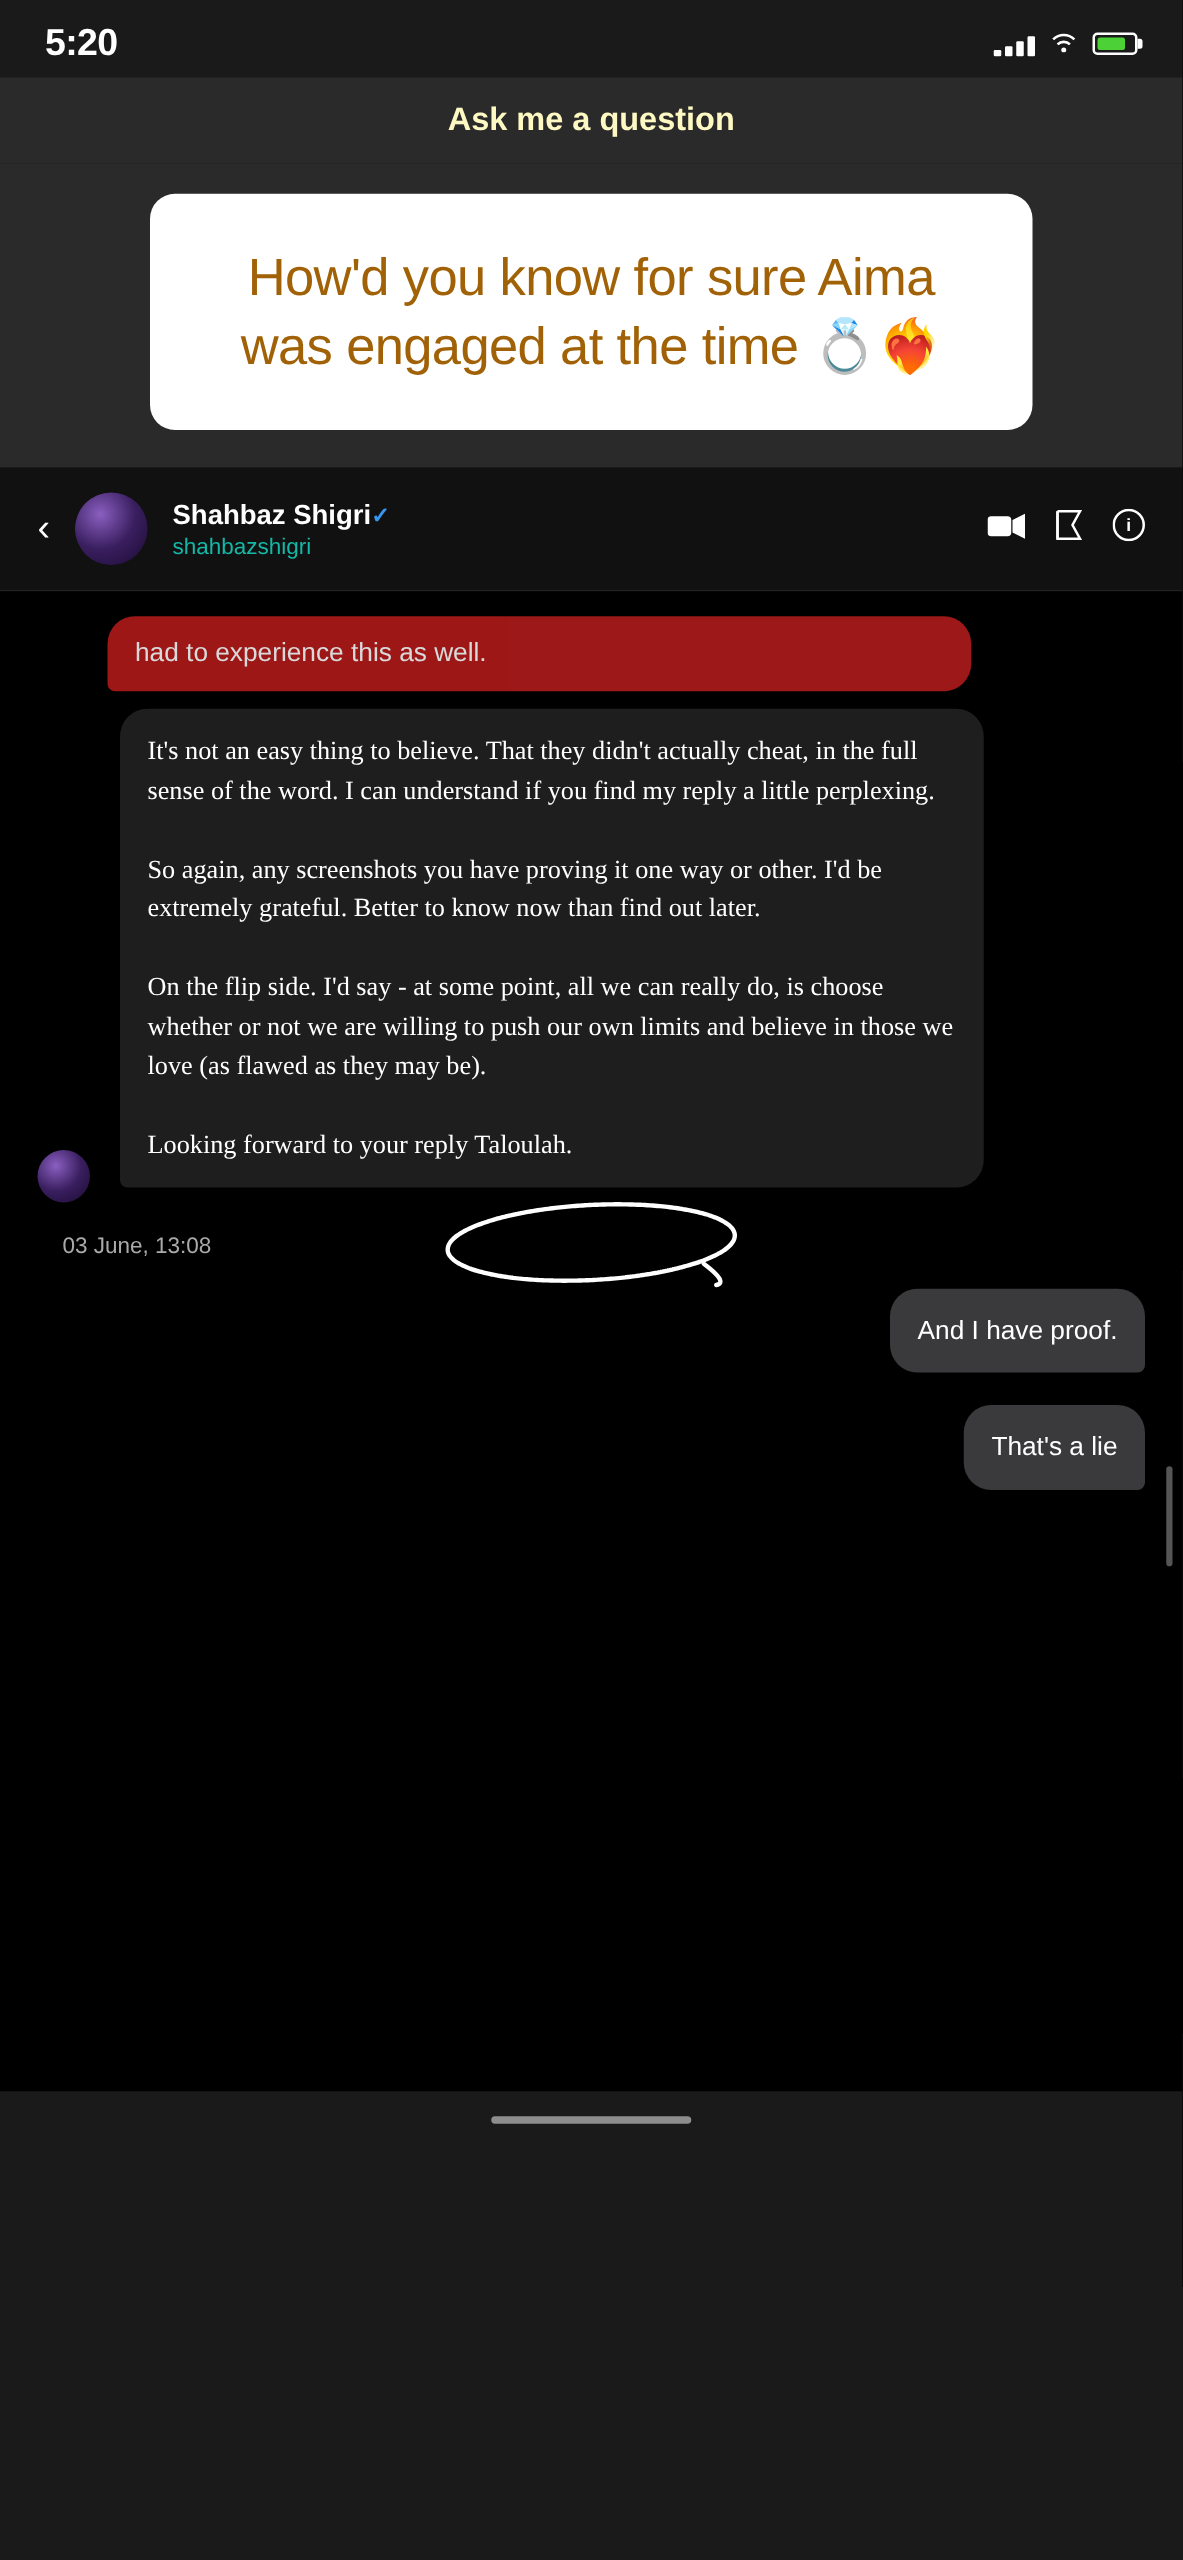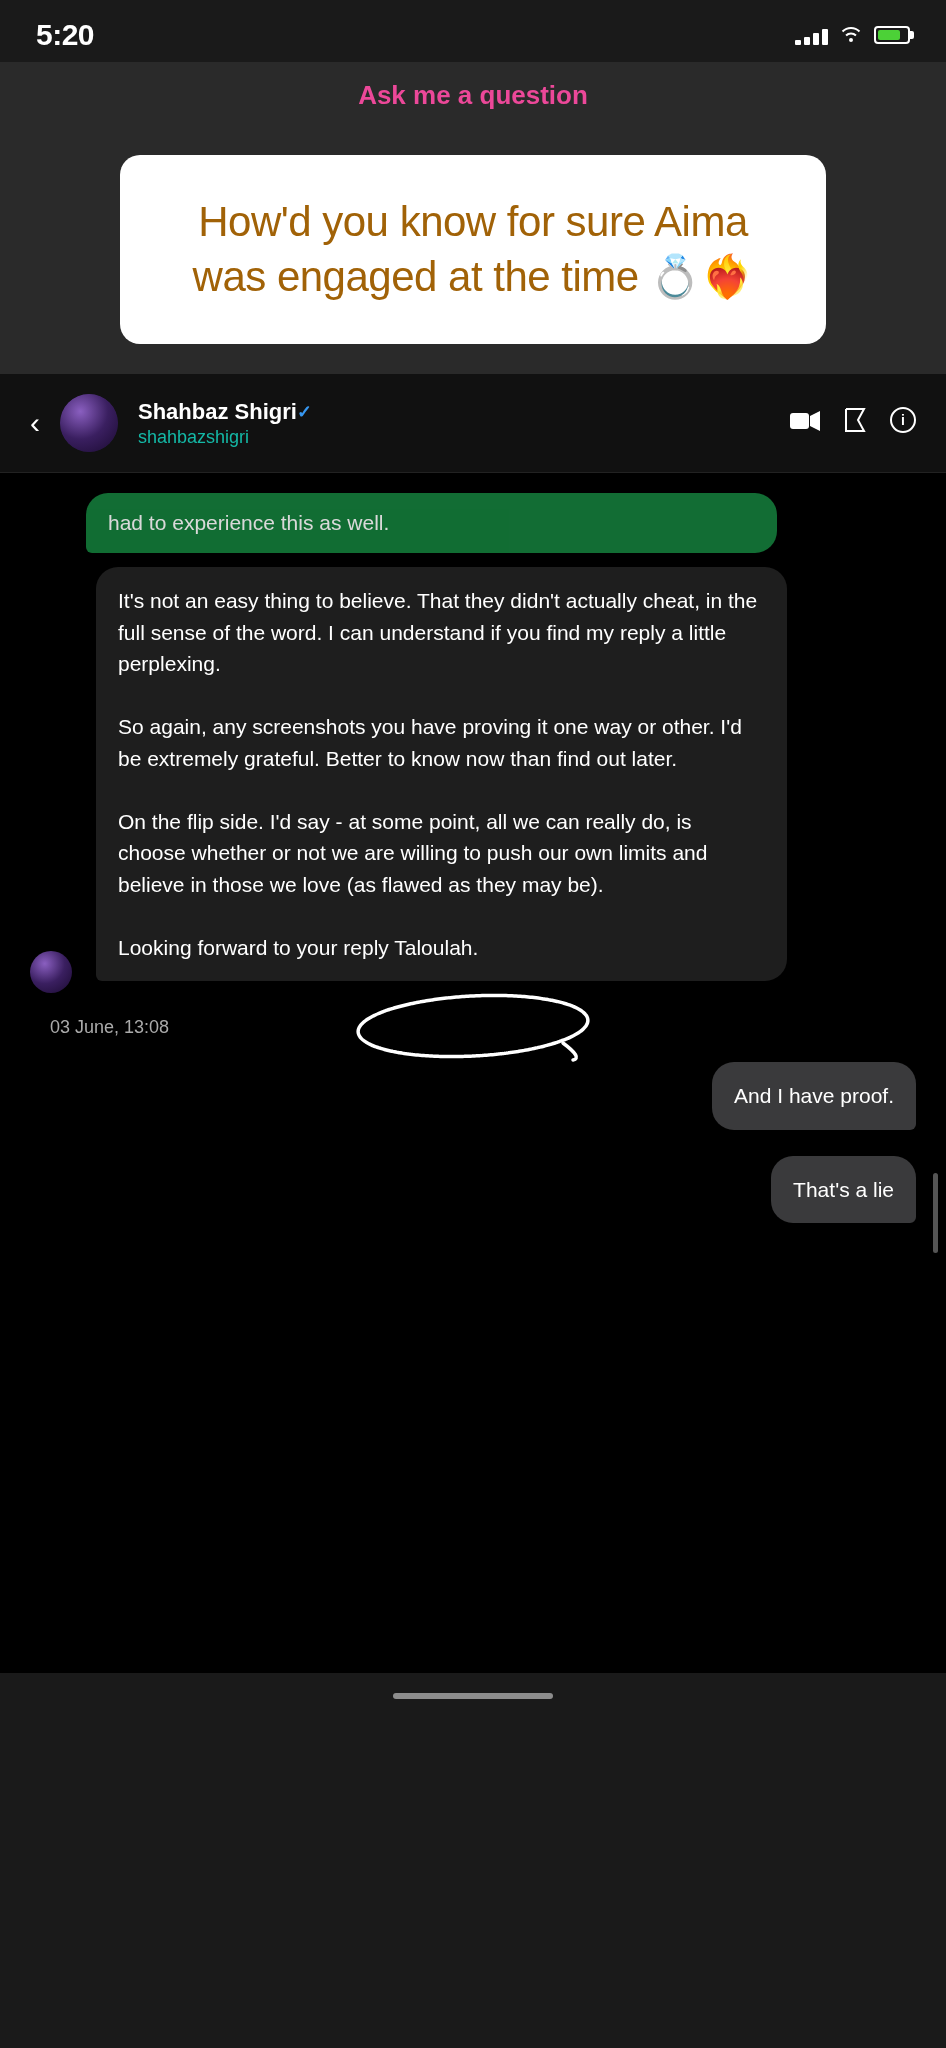--- a/index.html
+++ b/index.html
@@ -86,21 +86,21 @@
     
     .story-header {
       background: #2a2a2a;
       padding: 18px 30px 20px;
       display: flex;
       justify-content: center;
       align-items: center;
     }
 
     .story-title {
-      color: #ec4899;
+      color: #fef9c3;
       font-size: 26px;
       font-weight: 600;
     }
 
     
     .question-card {
       background: #ffffff;
       margin: 0 60px;
       border-radius: 20px;
       padding: 40px 50px;
@@ -227,33 +227,34 @@
       margin-bottom: 14px;
     }
 
     .message-row-sent {
       justify-content: flex-end;
     }
 
     .message-row-received {
       justify-content: flex-start;
       gap: 14px;
+      font-family: Liberation Serif, serif;
     }
 
     .message-avatar {
       width: 42px;
       height: 42px;
       border-radius: 50%;
       background: radial-gradient(circle at 35% 30%, #8a5fc0, #3a1f60 50%, #1a0a30);
       flex-shrink: 0;
       align-self: flex-end;
     }
 
     .truncated-message {
-      background: #15803d;
+      background: #b91c1c;
       color: #ffffff;
       border-radius: 22px 22px 22px 6px;
       padding: 18px 22px;
       font-size: 21px;
       max-width: 78%;
       margin-left: 56px;
       margin-bottom: 14px;
       opacity: 0.85;
     }
 

